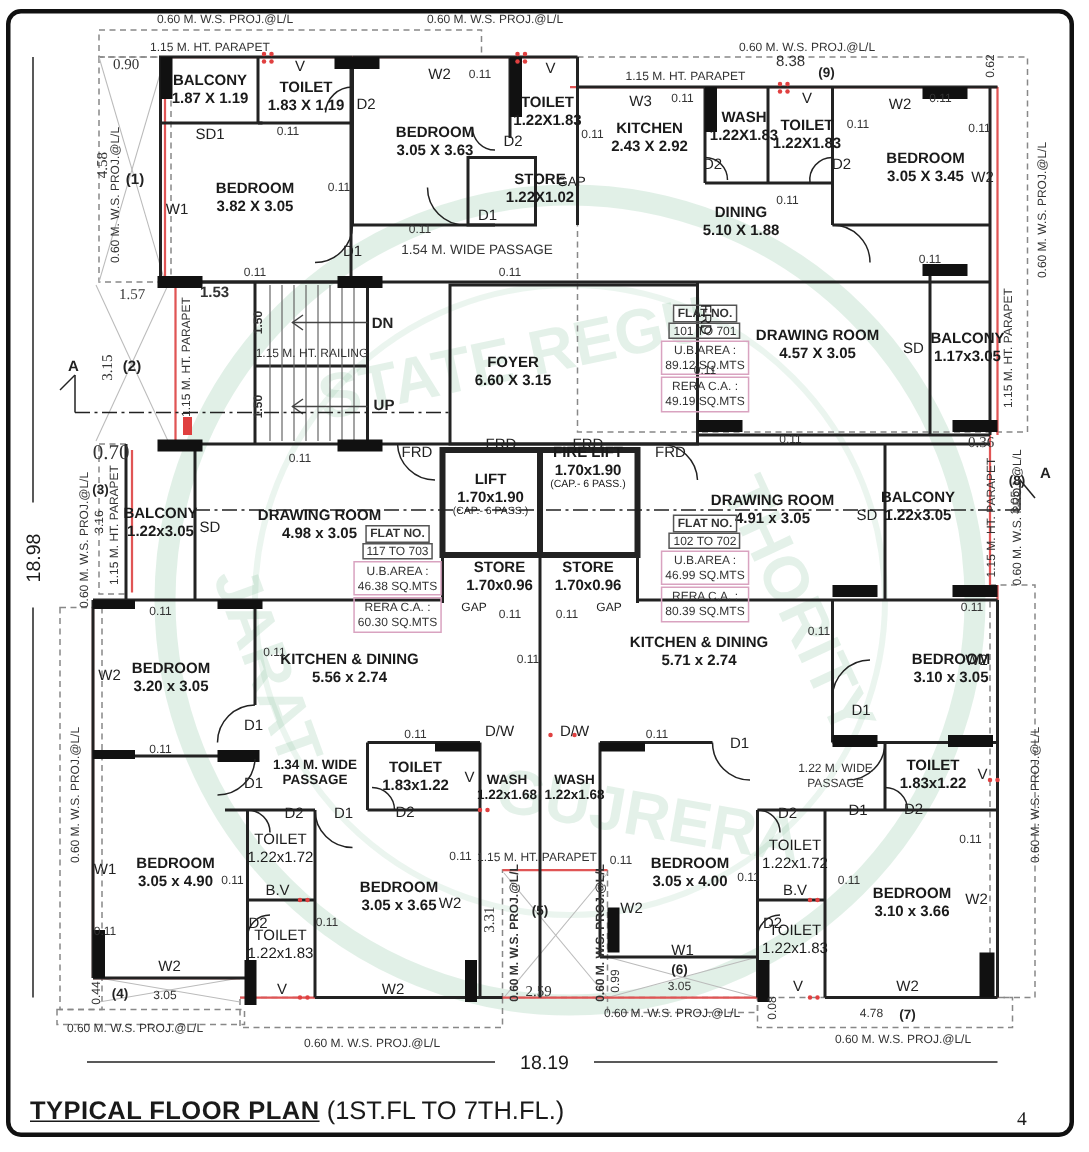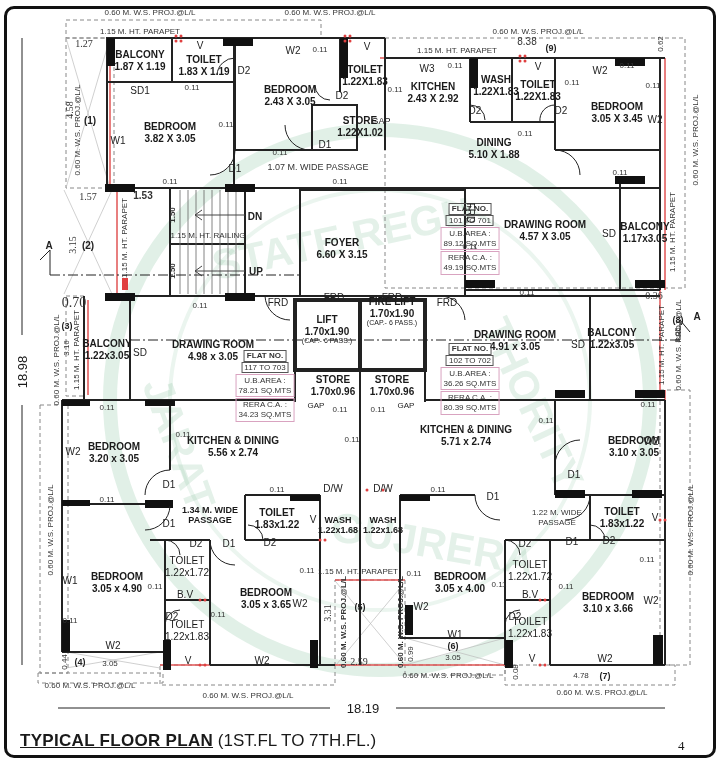--- a/index.html
+++ b/index.html
@@ -271,29 +271,29 @@
     <line x1="396" y1="708" x2="665" y2="708"></line>
   </g>
 </svg>
 
 <div class="dimtxt" style="left:22px;top:372px;transform:translate(-50%,-50%) rotate(-90deg);">18.98</div>
 <div class="dimtxt" style="left:363px;top:708px;">18.19</div>
 
 <div class="lbl" style="left:140px;top:60px;"><span>BALCONY</span><span class="dim">1.87 X 1.19</span></div>
 <div class="lbl" style="left:204px;top:65px;"><span>TOILET</span><span class="dim">1.83 X 1.19</span></div>
 <div class="lbl" style="left:170px;top:132px;"><span>BEDROOM</span><span class="dim">3.82 X 3.05</span></div>
-<div class="lbl" style="left:290px;top:95px;"><span>BEDROOM</span><span class="dim">2.43 X 3.05</span></div>
+<div class="lbl" style="left:290px;top:95px;"><span>BEDROOM</span><span class="dim">3.05 X 3.63</span></div>
 <div class="lbl" style="left:365px;top:75px;"><span>TOILET</span><span class="dim">1.22X1.83</span></div>
 <div class="lbl" style="left:360px;top:126px;"><span>STORE</span><span class="dim">1.22X1.02</span></div>
 <div class="lbl" style="left:433px;top:92px;"><span>KITCHEN</span><span class="dim">2.43 X 2.92</span></div>
 <div class="lbl" style="left:496px;top:85px;"><span>WASH</span><span class="dim">1.22X1.83</span></div>
 <div class="lbl" style="left:538px;top:90px;"><span>TOILET</span><span class="dim">1.22X1.83</span></div>
 <div class="lbl" style="left:617px;top:112px;"><span>BEDROOM</span><span class="dim">3.05 X 3.45</span></div>
 <div class="lbl" style="left:494px;top:148px;"><span>DINING</span><span class="dim">5.10 X 1.88</span></div>
-<div class="sm" style="left:318px;top:167px;font-size:9px;">1.07 M. WIDE PASSAGE</div>
+<div class="sm" style="left:318px;top:167px;font-size:9px;">1.54 M. WIDE PASSAGE</div>
 <div class="lbl" style="left:545px;top:230px;"><span>DRAWING ROOM</span><span class="dim">4.57 X 3.05</span></div>
 <div class="lbl" style="left:645px;top:232px;"><span>BALCONY</span><span class="dim">1.17x3.05</span></div>
 <div class="lbl" style="left:342px;top:248px;"><span>FOYER</span><span class="dim">6.60 X 3.15</span></div>
 <div class="lbl" style="left:327px;top:330px;"><span>LIFT</span><span class="dim">1.70x1.90</span><span class="dim" style="font-size:7px;font-weight:normal;">(CAP.- 6 PASS.)</span></div>
 <div class="lbl" style="left:392px;top:312px;"><span>FIRE LIFT</span><span class="dim">1.70x1.90</span><span class="dim" style="font-size:7px;font-weight:normal;">(CAP.- 6 PASS.)</span></div>
 <div class="lbl" style="left:333px;top:385px;"><span>STORE</span><span class="dim">1.70x0.96</span></div>
 <div class="lbl" style="left:392px;top:385px;"><span>STORE</span><span class="dim">1.70x0.96</span></div>
 <div class="lbl" style="left:107px;top:349px;"><span>BALCONY</span><span class="dim">1.22x3.05</span></div>
 <div class="lbl" style="left:213px;top:350px;"><span>DRAWING ROOM</span><span class="dim">4.98 x 3.05</span></div>
 <div class="lbl" style="left:515px;top:340px;"><span>DRAWING ROOM</span><span class="dim">4.91 x 3.05</span></div>
@@ -319,28 +319,28 @@
 
 <div class="flatbox" style="left:470px;top:203px;">
   <div class="fn">FLAT NO.</div><br>
   <div class="rng">101 TO 701</div>
   <div class="pinkbox"><span>U.B.AREA :</span><br><span>89.12 SQ.MTS</span></div>
   <div class="pinkbox"><span>RERA C.A. :</span><br><span>49.19 SQ.MTS</span></div>
 </div>
 <div class="flatbox" style="left:470px;top:343px;">
   <div class="fn">FLAT NO.</div><br>
   <div class="rng">102 TO 702</div>
-  <div class="pinkbox"><span>U.B.AREA :</span><br><span>36.26 SQ.MTS</span></div>
+  <div class="pinkbox"><span>U.B.AREA :</span><br><span>46.99 SQ.MTS</span></div>
   <div class="pinkbox"><span>RERA C.A. :</span><br><span>80.39 SQ.MTS</span></div>
 </div>
 <div class="flatbox" style="left:265px;top:350px;">
   <div class="fn">FLAT NO.</div><br>
   <div class="rng">117 TO 703</div>
-  <div class="pinkbox"><span>U.B.AREA :</span><br><span>78.21 SQ.MTS</span></div>
-  <div class="pinkbox"><span>RERA C.A. :</span><br><span>34.23 SQ.MTS</span></div>
+  <div class="pinkbox"><span>U.B.AREA :</span><br><span>46.38 SQ.MTS</span></div>
+  <div class="pinkbox"><span>RERA C.A. :</span><br><span>60.30 SQ.MTS</span></div>
 </div>
 
 <div class="tag" style="left:140px;top:90px;">SD1</div>
 <div class="tag" style="left:118px;top:140px;">W1</div>
 <div class="tag" style="left:235px;top:168px;">D1</div>
 <div class="tag" style="left:293px;top:50px;">W2</div>
 <div class="tag" style="left:244px;top:70px;">D2</div>
 <div class="tag" style="left:342px;top:95px;">D2</div>
 <div class="tag" style="left:325px;top:144px;">D1</div>
 <div class="tag" style="left:381px;top:121px;font-size:9px;">GAP</div>
@@ -448,21 +448,21 @@
 <div class="vert" style="left:690px;top:530px;">0.60 M. W.S. PROJ.@L/L</div>
 <div class="vert" style="left:343px;top:622px;font-weight:bold;">0.60 M. W.S. PROJ.@L/L</div>
 <div class="vert" style="left:400px;top:622px;font-weight:bold;">0.60 M. W.S. PROJ.@L/L</div>
 <div class="sm" style="left:358px;top:572px;">1.15 M. HT. PARAPET</div>
 <div class="sm" style="left:90px;top:686px;">0.60 M. W.S. PROJ.@L/L</div>
 <div class="sm" style="left:248px;top:696px;">0.60 M. W.S. PROJ.@L/L</div>
 <div class="sm" style="left:448px;top:676px;">0.60 M. W.S. PROJ.@L/L</div>
 <div class="sm" style="left:602px;top:693px;">0.60 M. W.S. PROJ.@L/L</div>
 
 <div class="tag" style="left:90px;top:120px;font-weight:bold;">(1)</div>
-<div class="sm" style="left:84px;top:44px;font-family:'Liberation Serif',serif;font-size:10px;">1.27</div>
+<div class="sm" style="left:84px;top:44px;font-family:'Liberation Serif',serif;font-size:10px;">0.90</div>
 <div class="vert" style="left:69px;top:110px;font-family:'Liberation Serif',serif;font-size:10px;">4.58</div>
 <div class="tag" style="left:88px;top:245px;font-weight:bold;">(2)</div>
 <div class="sm" style="left:88px;top:197px;font-family:'Liberation Serif',serif;font-size:10px;">1.57</div>
 <div class="vert" style="left:72px;top:245px;font-family:'Liberation Serif',serif;font-size:10px;">3.15</div>
 <div class="tag" style="left:67px;top:326px;font-weight:bold;font-size:9px;">(3)</div>
 <div class="sm" style="left:74px;top:303px;font-family:'Liberation Serif',serif;font-size:14px;">0.70</div>
 <div class="vert" style="left:66px;top:348px;">3.16</div>
 <div class="tag" style="left:80px;top:662px;font-weight:bold;font-size:9px;">(4)</div>
 <div class="sm" style="left:110px;top:664px;">3.05</div>
 <div class="vert" style="left:64px;top:662px;">0.44</div>

